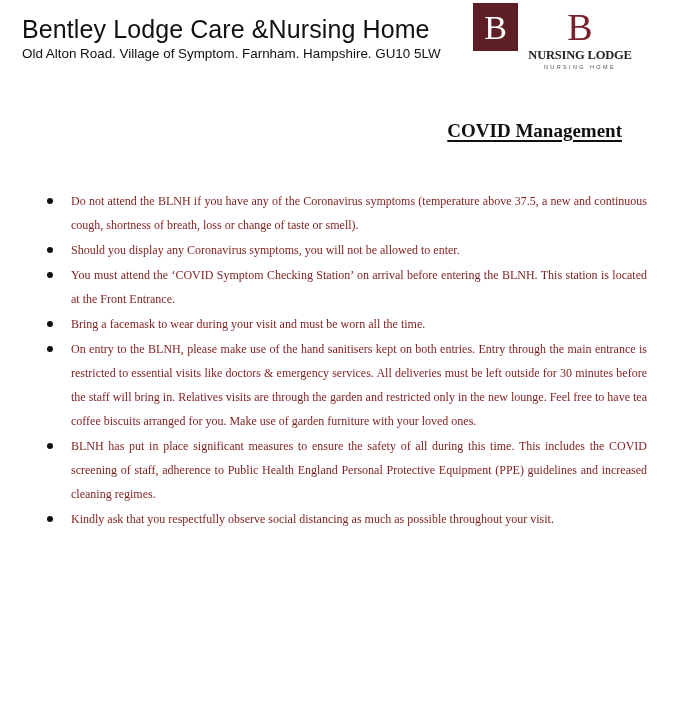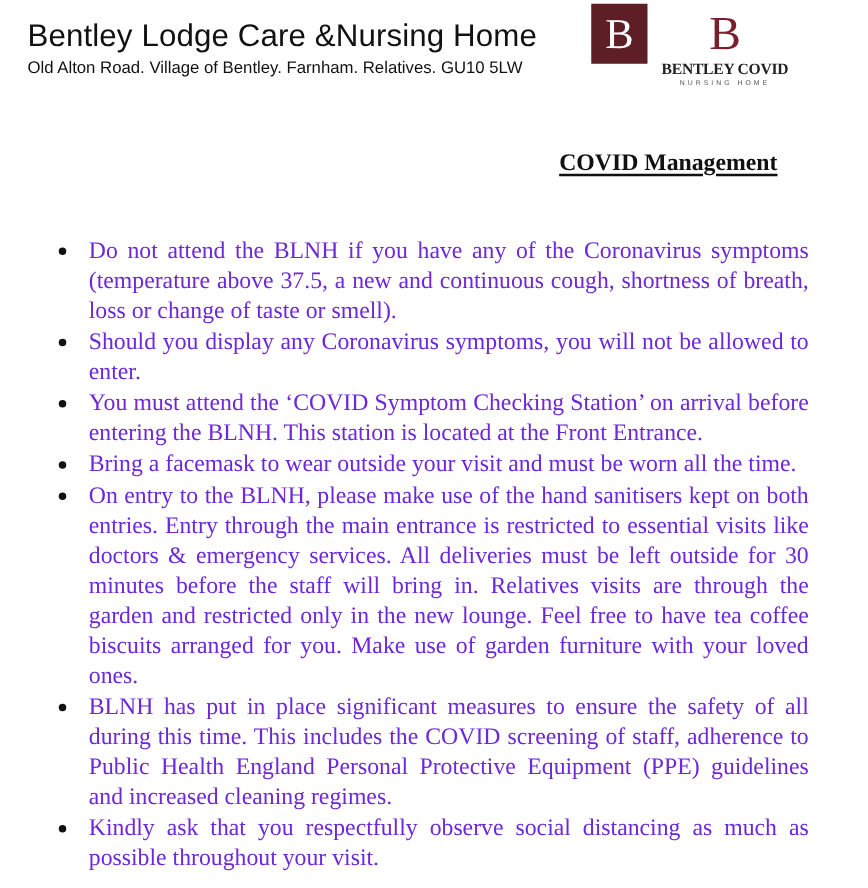--- a/index.html
+++ b/index.html
@@ -110,49 +110,49 @@
       width: 600px;
       margin: 0;
       padding: 0;
       list-style: none;
     }
     .bullet-item {
       position: relative;
       padding-left: 24px;
       margin: 0 0 1px 0;
       font-family: "Liberation Serif", serif;
-      font-size: 19px;
+      font-size: 12px;
       line-height: 24px;
       text-align: justify;
-      color: #6d28d9;
+      color: #7f1d1d;
     }
     .bullet-dot {
       position: absolute;
       left: 0;
       top: 9px;
       width: 6px;
       height: 6px;
       border-radius: 50%;
       background: #111111;
     }
   </style>
 </head>
 <body>
 
 <div>
   <div class="header-title">Bentley Lodge Care &amp;Nursing Home</div>
-  <div class="header-address">Old Alton Road. Village of Bentley. Farnham. Relatives. GU10 5LW</div>
+  <div class="header-address">Old Alton Road. Village of Symptom. Farnham. Hampshire. GU10 5LW</div>
 
   <div class="logo-square">
     <span class="logo-square-letter">B</span>
   </div>
 
   <div class="logo-mark">
     <span class="logo-mark-letter">B</span>
-    <span class="logo-mark-name">BENTLEY COVID</span>
+    <span class="logo-mark-name">NURSING LODGE</span>
     <span class="logo-mark-sub">NURSING HOME</span>
   </div>
 </div>
 
 <div class="doc-heading">COVID Management</div>
 
 <ul class="bullet-list">
   <li class="bullet-item">
     <span class="bullet-dot"></span>
     <span>Do not attend the BLNH if you have any of the Coronavirus symptoms (temperature above 37.5, a new and continuous cough, shortness of breath, loss or change of taste or smell).</span>
@@ -160,21 +160,21 @@
   <li class="bullet-item">
     <span class="bullet-dot"></span>
     <span>Should you display any Coronavirus symptoms, you will not be allowed to enter.</span>
   </li>
   <li class="bullet-item">
     <span class="bullet-dot"></span>
     <span>You must attend the ‘COVID Symptom Checking Station’ on arrival before entering the BLNH.  This station is located at the Front Entrance.</span>
   </li>
   <li class="bullet-item">
     <span class="bullet-dot"></span>
-    <span>Bring a facemask to wear outside your visit and must be worn all the time.</span>
+    <span>Bring a facemask to wear during your visit and must be worn all the time.</span>
   </li>
   <li class="bullet-item">
     <span class="bullet-dot"></span>
     <span>On entry to the BLNH, please make use of the hand sanitisers kept on both entries.  Entry through the main entrance is restricted to essential visits like doctors &amp; emergency services.  All deliveries must be left outside for 30 minutes before the staff will bring in.  Relatives visits are through the garden and restricted only in the new lounge.  Feel free to have tea coffee biscuits arranged for you.  Make use of garden furniture with your loved ones.</span>
   </li>
   <li class="bullet-item">
     <span class="bullet-dot"></span>
     <span>BLNH has put in place significant measures to ensure the safety of all during this time.  This includes the COVID screening of staff, adherence to Public Health England Personal Protective Equipment (PPE) guidelines and increased cleaning regimes.</span>
   </li>
   <li class="bullet-item">

